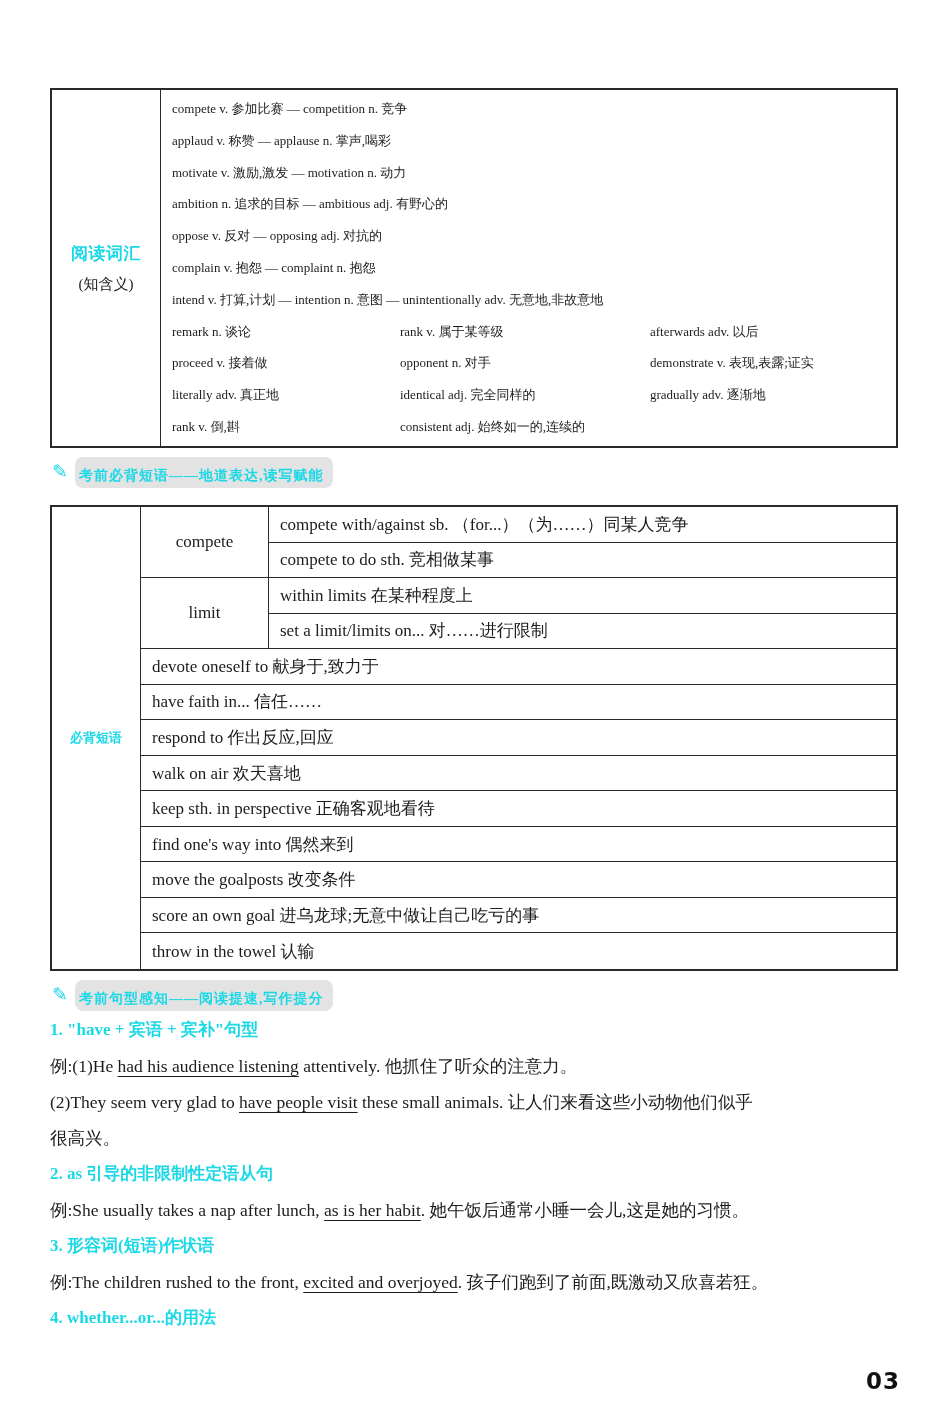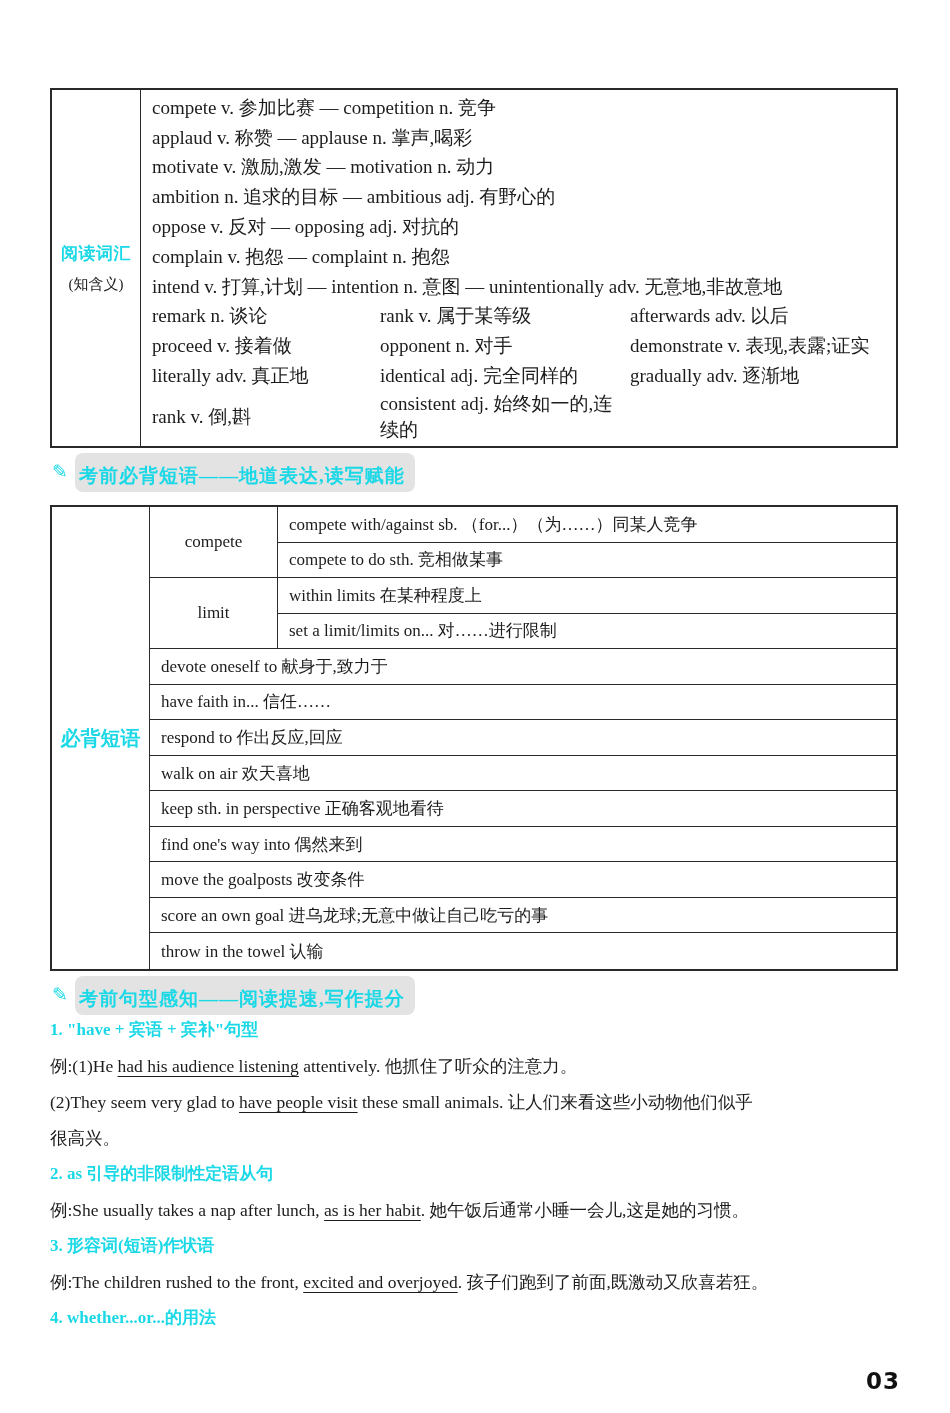--- a/index.html
+++ b/index.html
@@ -13,43 +13,43 @@
     position:relative;width:950px;height:1413px;background:#ffffff;
     font-family:"Liberation Serif","DejaVu Serif",serif;color:var(--ink);
     overflow:hidden;
   }
   
   .vocab-table{
     position:absolute;left:50px;top:88px;width:848px;height:360px;
     border:2px solid var(--line);display:flex;box-sizing:border-box;
   }
   .vt-label{
-    width:89px;border-right:1px solid var(--line);display:flex;flex-direction:column;
+    width:109px;border-right:1px solid var(--line);display:flex;flex-direction:column;
     justify-content:center;align-items:center;gap:10px;box-sizing:border-box;
   }
   .vt-label .lab-main{color:var(--accent);font-weight:bold;font-size:17px;letter-spacing:0.5px;}
   .vt-label .lab-sub{font-size:15px;}
   .vt-content{flex:1;display:flex;flex-direction:column;padding:3px 0;}
-  .vline{flex:1;display:flex;align-items:center;padding-left:11px;font-size:19px;}
+  .vline{flex:1;display:flex;align-items:center;padding-left:11px;font-size:13px;}
   .vline.vgrid{display:grid;grid-template-columns:228px 250px auto;align-items:center;}
   
   .band{position:absolute;left:52px;display:flex;align-items:center;height:28px;}
   .pencil{color:var(--accent);font-size:19px;margin-right:7px;transform:translateY(-1px);}
   .hl{
-    background:var(--hl);color:var(--accent);font-weight:bold;font-size:19px;
+    background:var(--hl);color:var(--accent);font-weight:bold;font-size:14px;
     padding:10px 10px 3px 4px;letter-spacing:1px;border-radius:8px;
   }
   
   .phrase-table{
     position:absolute;left:50px;top:505px;width:848px;height:466px;
     border:2px solid var(--line);display:flex;box-sizing:border-box;
   }
   .pt-label{
-    width:98px;border-right:1px solid var(--line);display:flex;align-items:center;
-    justify-content:center;color:var(--accent);font-weight:bold;font-size:20px;box-sizing:border-box;
+    width:89px;border-right:1px solid var(--line);display:flex;align-items:center;
+    justify-content:center;color:var(--accent);font-weight:bold;font-size:13px;box-sizing:border-box;
   }
   .pt-body{flex:1;display:grid;grid-template-columns:128px 1fr;grid-template-rows:repeat(13,1fr);}
   .pcell{border-bottom:1px solid var(--line);display:flex;align-items:center;font-size:17px;box-sizing:border-box;}
   .subcell{border-right:1px solid var(--line);justify-content:center;}
   .pcontent{padding-left:11px;text-align:center;}
   .plast{border-bottom:none;}
   
   .sections{position:absolute;left:50px;top:1012px;width:850px;}
   .sec-title{color:var(--accent);font-weight:bold;font-size:17px;line-height:36px;}
   .example{font-size:17.5px;line-height:36px;}

